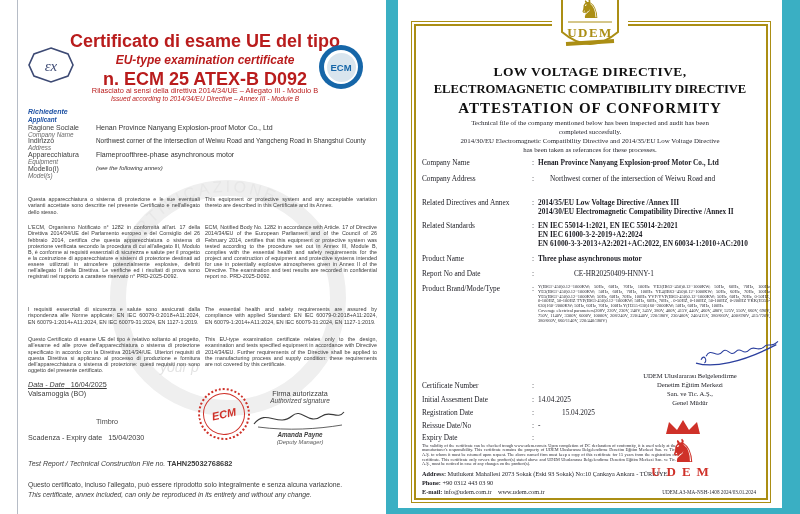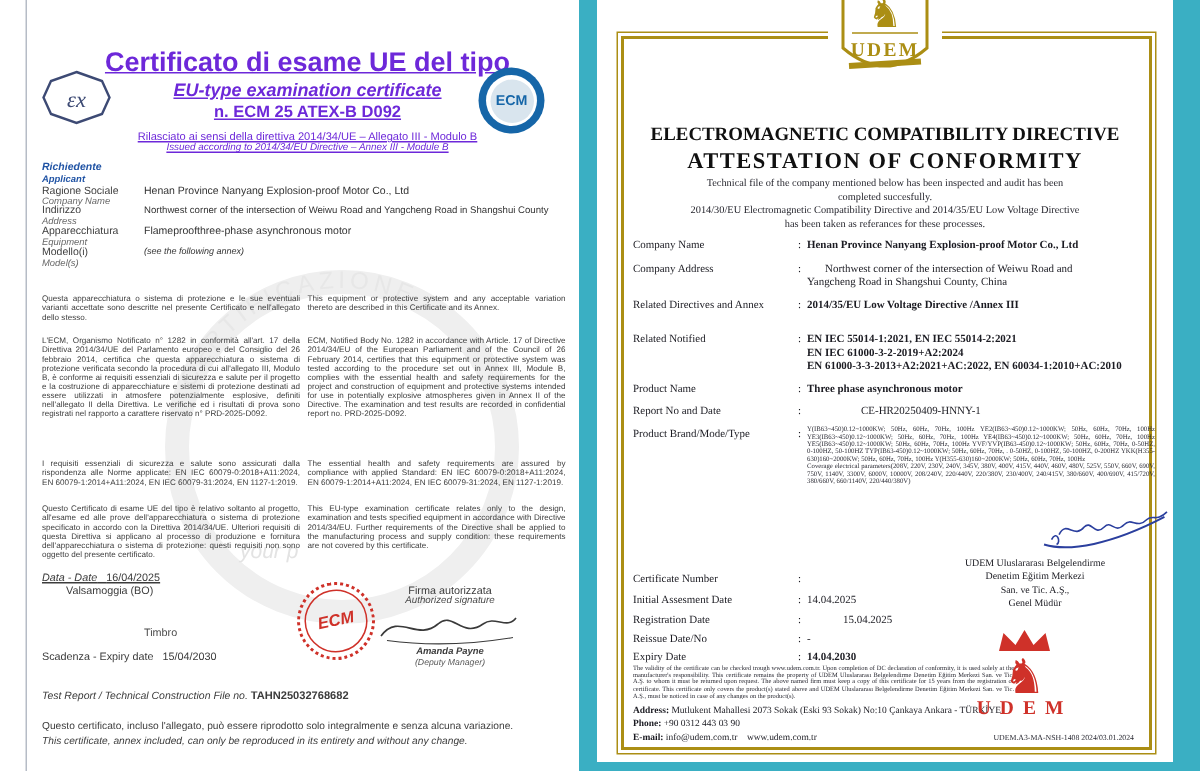--- a/index.html
+++ b/index.html
@@ -6,24 +6,24 @@
   #screen{position:relative;width:800px;height:514px;background:#ffffff;overflow:hidden;
           font-family:"Liberation Sans",sans-serif;color:#333;}
   .abs{position:absolute;}
   .it{font-style:italic;}
   .b{font-weight:bold;}
   .ctr{text-align:center;}
   .nowrap{white-space:nowrap;}
   
   .lp{left:0;top:0;width:386px;height:514px;background:#fff;}
   .lp-edge{left:17px;top:0;width:1px;height:514px;background:#b6bcc6;}
-  .navy{color:#6d28d9;text-decoration:underline;}
+  .navy{color:#b91c1c;}
   .l-title{left:58px;top:31px;width:294px;font-size:18px;font-weight:bold;}
   .l-sub{left:58px;top:53px;width:294px;font-size:12px;font-weight:bold;font-style:italic;}
-  .l-no{left:58px;top:69px;width:294px;font-size:11px;font-weight:bold;}
+  .l-no{left:58px;top:69px;width:294px;font-size:18px;font-weight:bold;}
   .l-iss1{left:58px;top:86px;width:294px;font-size:7.4px;}
   .l-iss2{left:58px;top:95px;width:294px;font-size:6.6px;font-style:italic;}
   .flabel{font-size:7px;color:#3e3e3e;}
   .flabel2{font-size:6.3px;color:#6a6a6a;font-style:italic;}
   .fapp{color:#2053a4;font-weight:bold;font-style:italic;}
   .fval{font-size:7px;color:#333;}
   .pcol{overflow:visible;}
   .sc{transform:scale(.5);transform-origin:0 0;width:344px;font-size:10.8px;line-height:12.3px;
       text-align:justify;color:#3c3c3c;}
   .lfoot{font-size:7.2px;color:#3c3c3c;}
@@ -129,21 +129,21 @@
         <div class="sc">The essential health and safety requirements are assured by compliance with applied Standard: EN IEC 60079-0:2018+A11:2024, EN 60079-1:2014+A11:2024, EN IEC 60079-31:2024, EN 1127-1:2019.</div>
       </div>
 
     <div class="abs pcol" style="left:28px;top:336px;width:172px;">
         <div class="sc">Questo Certificato di esame UE del tipo è relativo soltanto al progetto, all'esame ed alle prove dell'apparecchiatura o sistema di protezione specificato in accordo con la Direttiva 2014/34/UE. Ulteriori requisiti di questa Direttiva si applicano al processo di produzione e fornitura dell'apparecchiatura o sistema di protezione: questi requisiti non sono oggetto del presente certificato.</div>
       </div>
     <div class="abs pcol" style="left:205px;top:336px;width:173px;">
         <div class="sc">This EU-type examination certificate relates only to the design, examination and tests specified equipment in accordance with Directive 2014/34/EU. Further requirements of the Directive shall be applied to the manufacturing process and supply condition: these requirements are not covered by this certificate.</div>
       </div>
 
-    <div class="abs lfoot" style="left:28px;top:389px;margin-left:16px;">Valsamoggia (BO)</div>
+    <div class="abs lfoot" style="left:28px;top:389px;">Valsamoggia (BO)</div>
     <div class="abs lfoot" style="left:28px;top:380px;text-decoration:underline;">
       <span class="it">Data - Date</span>&nbsp;&nbsp;
       <span>16/04/2025</span>
     </div>
     <div class="abs lfoot" style="left:96px;top:417px;color:#4a4a4a;">Timbro</div>
 
     <div class="abs stamp">
       <div class="stamp-in">ECM</div>
     </div>
 
@@ -180,42 +180,43 @@
     <div class="abs rlogo">
       <svg width="76" height="78" viewBox="0 0 76 78">
         <path d="M38 3 L66 10 V48 Q38 72 10 48 V10 Z" fill="#fff" stroke="#ab8e14" stroke-width="2"></path>
         <text x="38" y="34" text-anchor="middle" font-size="26" fill="#ab8e14" font-family="DejaVu Sans, sans-serif">♞</text>
         <line x1="16" y1="38" x2="60" y2="38" stroke="#ab8e14" stroke-width="1"></line>
         <text x="38" y="53" text-anchor="middle" font-size="13" font-weight="bold" letter-spacing="1.5" fill="#ab8e14" font-family="Liberation Serif, serif">UDEM</text>
         <path d="M14 60 l48 -3" stroke="#ab8e14" stroke-width="4"></path>
       </svg>
     </div>
 
+    <div class="abs rt rt1">LOW VOLTAGE DIRECTIVE,</div>
     <div class="abs rt rt2">ELECTROMAGNETIC COMPATIBILITY DIRECTIVE</div>
     <div class="abs rt rt3">ATTESTATION OF CONFORMITY</div>
 
     <div class="abs rnote" style="top:119px;">Technical file of the company mentioned below has been inspected and audit has been</div>
     <div class="abs rnote" style="top:128px;">completed succesfully.</div>
     <div class="abs rnote" style="top:137px;">2014/30/EU Electromagnetic Compatibility Directive and 2014/35/EU Low Voltage Directive</div>
     <div class="abs rnote" style="top:146px;">has been taken as referances for these processes.</div>
 
     <div class="abs rlabel" style="top:158px;">Company Name</div>
     <div class="abs rcolon" style="top:158px;">:</div>
     <div class="abs rvalue b" style="top:158px;">Henan Province Nanyang Explosion-proof Motor Co., Ltd</div>
 
     <div class="abs rlabel" style="top:174px;">Company Address</div>
     <div class="abs rcolon" style="top:174px;">:</div>
     <div class="abs rvalue" style="top:174px;margin-left:12px;">Northwest corner of the intersection of Weiwu Road and</div>
-    <div class="abs rvalue" style="top:183px;">Yangcheng Road in Shangshui County, China</div>
 
     <div class="abs rlabel" style="top:198px;">Related Directives and Annex</div>
     <div class="abs rcolon" style="top:198px;">:</div>
     <div class="abs rvalue b" style="top:198px;">2014/35/EU Low Voltage Directive /Annex III</div>
-
-    <div class="abs rlabel" style="top:221px;">Related Notified</div>
+    <div class="abs rvalue b" style="top:207px;">2014/30/EU Electromagnetic Compatibility Directive /Annex II</div>
+
+    <div class="abs rlabel" style="top:221px;">Related Standards</div>
     <div class="abs rcolon" style="top:221px;">:</div>
     <div class="abs rvalue b" style="top:221px;">EN IEC 55014-1:2021, EN IEC 55014-2:2021</div>
     <div class="abs rvalue b" style="top:230px;">EN IEC 61000-3-2-2019+A2:2024</div>
     <div class="abs rvalue b" style="top:239px;">EN 61000-3-3-2013+A2:2021+AC:2022, EN 60034-1:2010+AC:2010</div>
 
     <div class="abs rlabel" style="top:254px;">Product Name</div>
     <div class="abs rcolon" style="top:254px;">:</div>
     <div class="abs rvalue b" style="top:254px;">Three phase asynchronous motor</div>
 
     <div class="abs rlabel" style="top:269px;">Report No and Date</div>
@@ -241,21 +242,20 @@
     <div class="abs rlabel" style="top:408px;">Registration Date</div>
     <div class="abs rcolon" style="top:408px;">:</div>
     <div class="abs rvalue" style="top:408px;margin-left:24px;">15.04.2025</div>
 
     <div class="abs rlabel" style="top:421px;">Reissue Date/No</div>
     <div class="abs rcolon" style="top:421px;">:</div>
     <div class="abs rvalue" style="top:421px;">-</div>
 
     <div class="abs rlabel" style="top:433px;">Expiry Date</div>
     <div class="abs rcolon" style="top:433px;">:</div>
-    <div class="abs rvalue b" style="top:433px;">14.04.2030</div>
 
     <svg class="abs" style="left:293px;top:335px;" width="92" height="36" viewBox="0 0 110 36">
       <path d="M6 30 C 26 36 60 30 102 8" fill="none" stroke="#2b3f9e" stroke-width="1.6"></path>
       <path d="M18 22 C 24 10 30 26 38 16 C 44 10 46 24 54 16 C 60 10 62 22 70 14 C 76 8 80 18 88 10 C 92 6 96 12 104 4" fill="none" stroke="#2b3f9e" stroke-width="1.3"></path>
       <path d="M12 26 C 16 18 20 28 16 30" fill="none" stroke="#2b3f9e" stroke-width="1.3"></path>
     </svg>
     <div class="abs sigline" style="top:372px;">UDEM Uluslararası Belgelendirme</div>
     <div class="abs sigline" style="top:381px;">Denetim Eğitim Merkezi</div>
     <div class="abs sigline" style="top:390px;">San. ve Tic. A.Ş.,</div>
     <div class="abs sigline" style="top:399px;">Genel Müdür</div>

